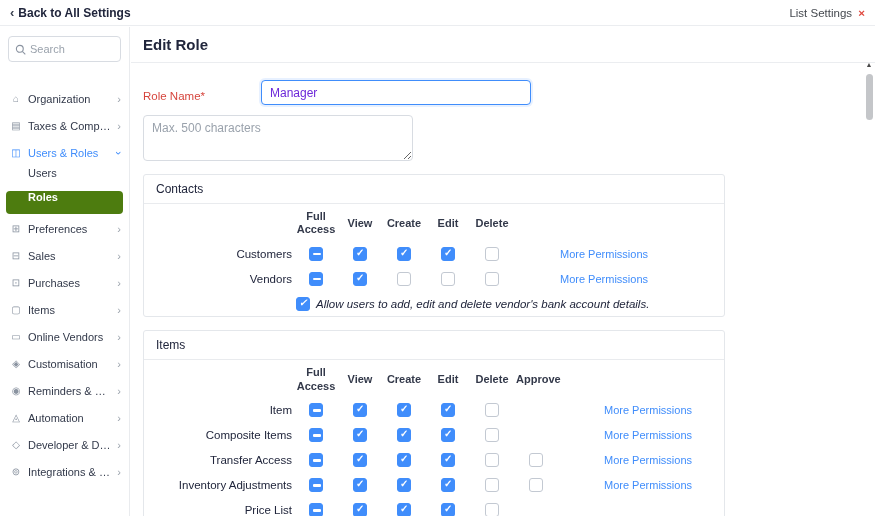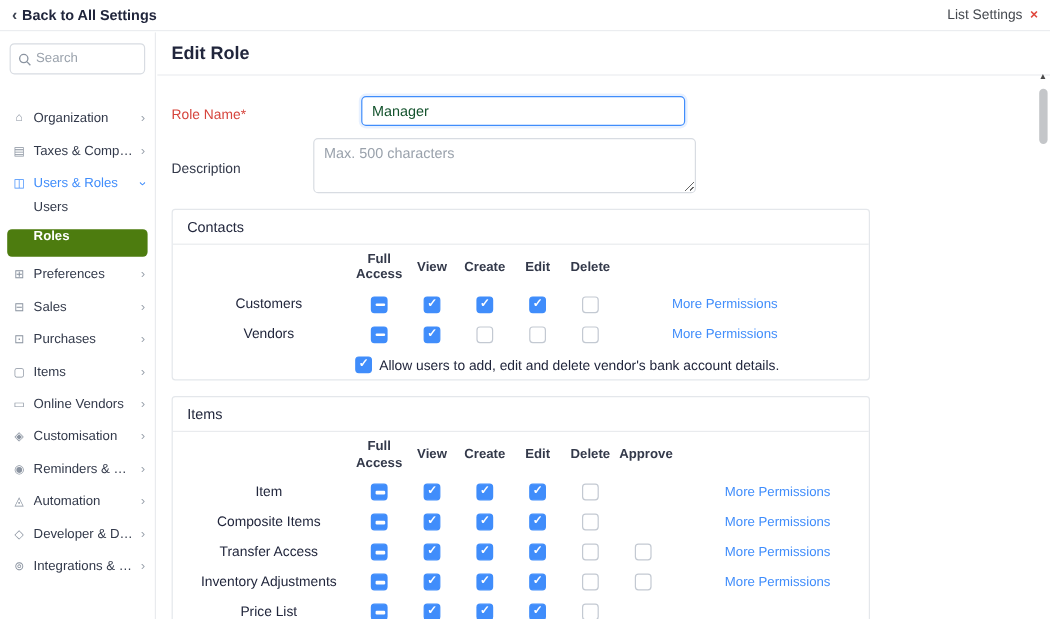--- a/index.html
+++ b/index.html
@@ -38,37 +38,37 @@
 
   
   .main { position:absolute; top:27px; left:131px; right:0; bottom:0; overflow:hidden; background:#fff; }
   .main-title { height:36px; line-height:36px; padding-left:12px; font-size:15px; font-weight:700;
                 color:#21263c; border-bottom:1px solid #ebedf0; }
   .form { padding:17px 0 0 12px; }
   .form-row { display:flex; margin-bottom:10px;align-items:center; }
   .form-label { width:118px; font-size:11.5px; color:#33394a; padding-top:6px; }
   .form-label.required { color:#d6453d; }
   input.text { width:270px; height:25px; border:1px solid #408dfb; border-radius:4px; padding:0 8px;
-               font-size:12px; color:#14532d; outline:none; box-shadow:0 0 0 2px rgba(64,141,251,0.12);
-               font-family:inherit;margin-left:40px; }
-  textarea.desc { width:319px; height:46px; border:1px solid #d8dce2; border-radius:4px; padding:5px 8px;
+               font-size:12px; color:#6d28d9; outline:none; box-shadow:0 0 0 2px rgba(64,141,251,0.12);
+               font-family:inherit; }
+  textarea.desc { width:270px; height:46px; border:1px solid #d8dce2; border-radius:4px; padding:5px 8px;
                   font-size:12px; color:#ec4899; resize:both; outline:none; font-family:inherit; }
   textarea.desc::placeholder { color:#9aa2ac; }
 
   .section { margin:13px 0 0 12px; width:582px; border:1px solid #e4e7eb; border-radius:3px; background:#fff; }
   .section-header { padding:7px 12px; font-size:12px; color:#21263c; border-bottom:1px solid #e9ebee; }
   table.perm { border-collapse:collapse; width:100%; table-layout:fixed; }
   .perm th { font-size:11px; font-weight:700; color:#33394a; padding:6px 2px 5px; text-align:center;
              vertical-align:middle; line-height:1.2; }
-  .perm th.c-label, .perm td.c-label { width:150px; text-align:center; padding-left:12px; }
+  .perm th.c-label, .perm td.c-label { width:150px; text-align:right; padding-left:12px; }
   .perm th.c-cb, .perm td.c-cb { width:44px; text-align:center; }
   .perm td { padding:5px 2px; font-size:11.5px; color:#21263c; height:25px; }
   .perm td.c-more { padding-left:14px; text-align:left; }
   a.link { color:#408dfb; text-decoration:none; font-size:11px;padding-left:32px; }
-  .note-cell { font-size:11px; color:#33394a; padding-bottom:9px; text-align:left; }
+  .note-cell { font-size:11px; color:#33394a; padding-bottom:9px; text-align:left;font-style:italic; }
   .note-cell .cb { margin-right:6px; vertical-align:-3px; }
 
   .cb { display:inline-block; width:14px; height:14px; border:1px solid #c3c9d2; border-radius:3px;
         background:#fff; position:relative; cursor:pointer; vertical-align:middle; }
   .cb[data-state="checked"], .cb[data-state="indeterminate"] { background:#408dfb; border-color:#408dfb; }
   .cb[data-state="checked"]::after { content:"✓"; position:absolute; color:#fff; font-size:10px;
         font-weight:700; left:2px; top:-1px; }
   .cb[data-state="indeterminate"]::after { content:""; position:absolute; left:3px; top:5px; width:8px;
         height:2.5px; background:#fff; border-radius:1px; }
   .cb[data-state="none"] { visibility:hidden; }
@@ -177,21 +177,20 @@
 
   <div class="main">
     <div class="main-title">Edit Role</div>
 
     <div class="form">
       <div class="form-row">
         <div class="form-label required">Role Name*</div>
         <input class="text" autofocus="" value="Manager" style="">
       </div>
       <div class="form-row">
-        <div class="form-label">Description</div>
         <textarea class="desc" placeholder="Max. 500 characters" style=""></textarea>
       </div>
     </div>
 
     <div class="section">
       <div class="section-header">Contacts</div>
       <table class="perm">
         <thead>
           <tr>
             <th class="c-label"></th>

